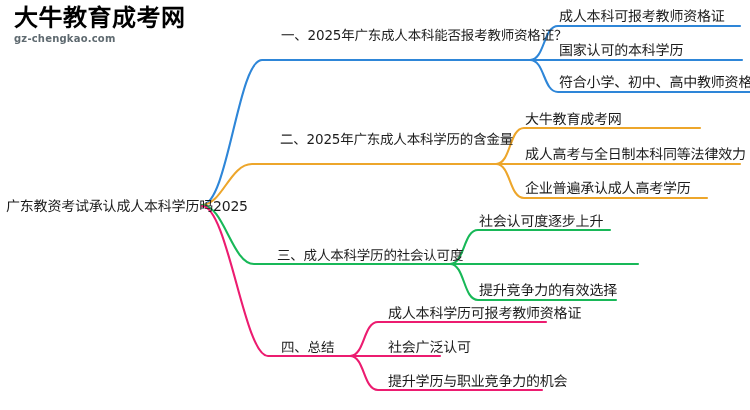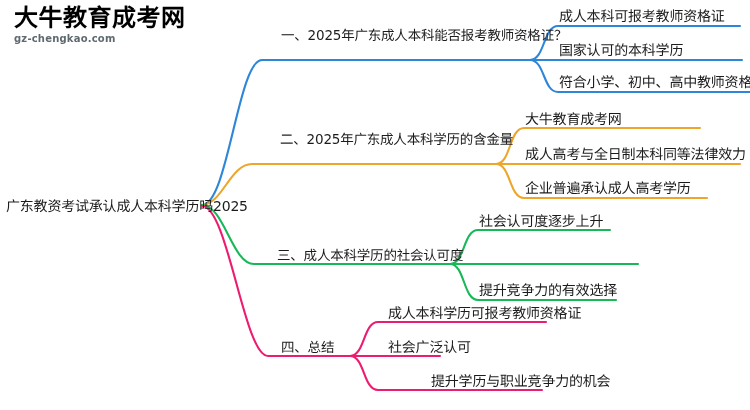--- a/index.html
+++ b/index.html
@@ -150,15 +150,15 @@
 
   <div class="node-label topic-label" style="left:277px; top:244px;">三、成人本科学历的社会认可度</div>
 
   <div class="node-label leaf-label" style="left:479px; top:210px;">社会认可度逐步上升</div>
   <div class="node-label leaf-label" style="left:479px; top:279px;">提升竞争力的有效选择</div>
 
   <div class="node-label topic-label" style="left:281px; top:336px;">四、总结</div>
 
   <div class="node-label leaf-label" style="left:388px; top:302px;">成人本科学历可报考教师资格证</div>
   <div class="node-label leaf-label" style="left:388px; top:336px;">社会广泛认可</div>
-  <div class="node-label leaf-label" style="left:388px; top:370px;margin-left:43px;">提升学历与职业竞争力的机会</div>
+  <div class="node-label leaf-label" style="left:388px; top:370px;">提升学历与职业竞争力的机会</div>
 
 </div>
 
 </body></html>

